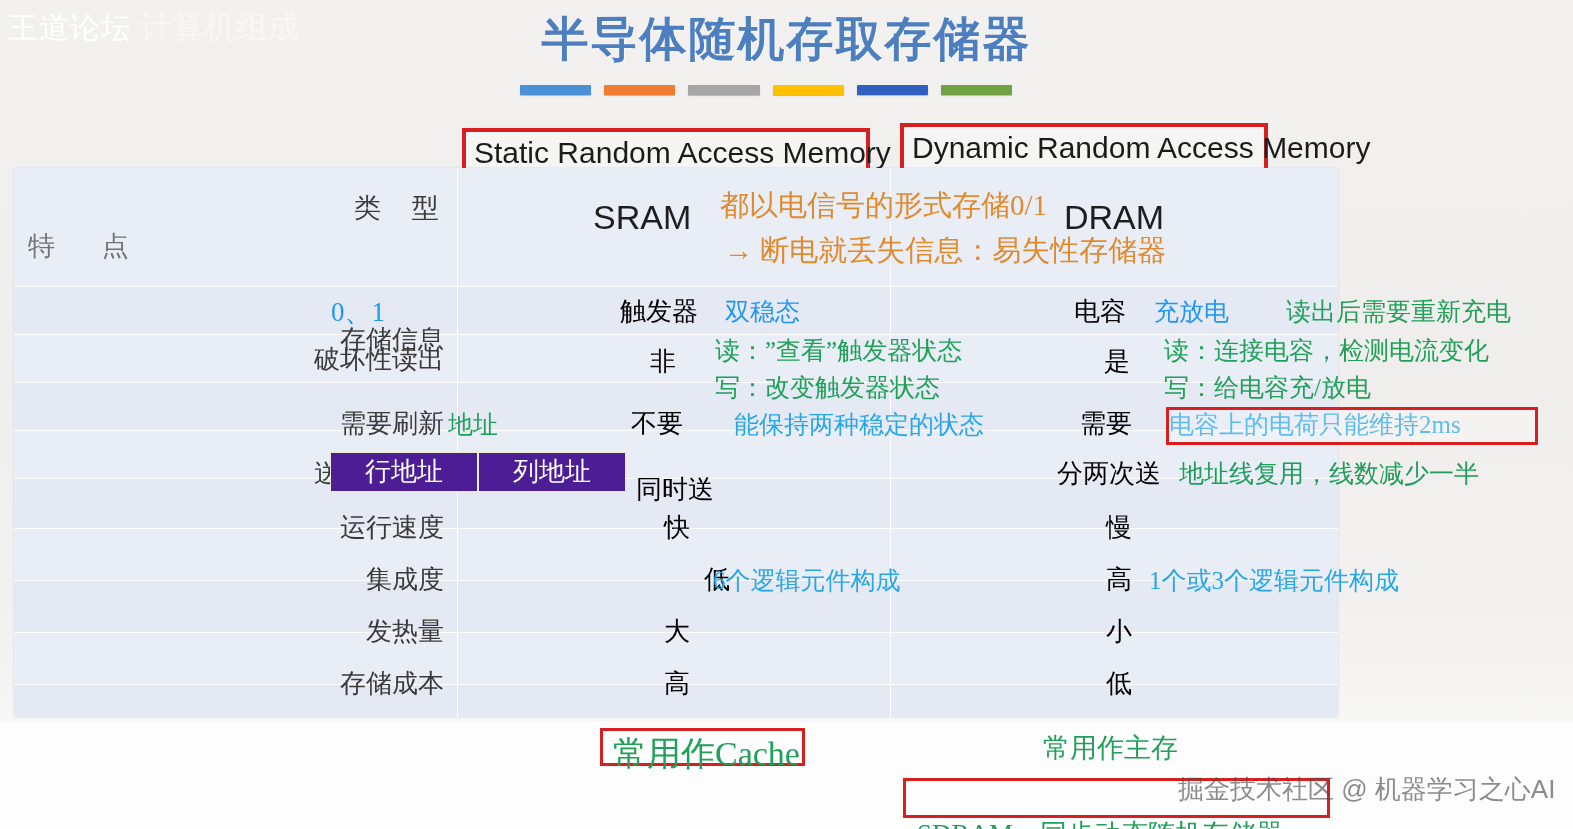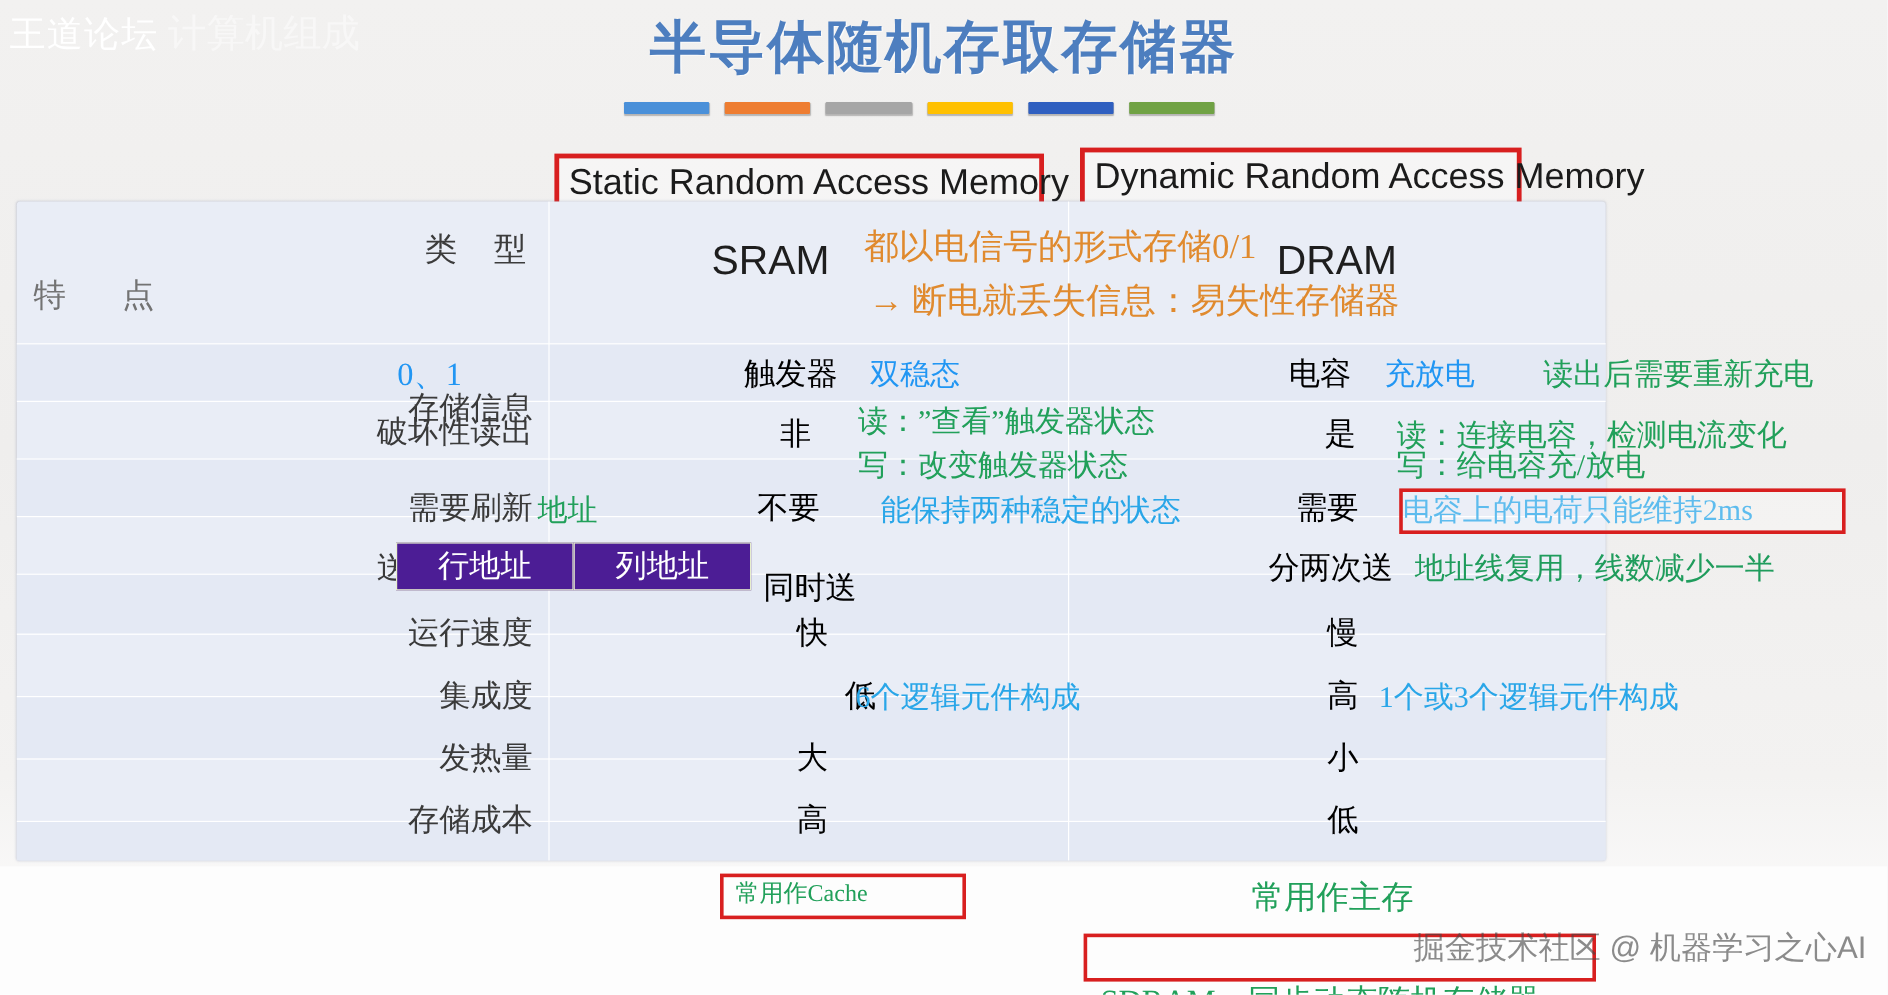--- a/index.html
+++ b/index.html
@@ -241,21 +241,21 @@
     <div class="atom blu" style="left:711px;top:127px;">双稳态</div>
     <div class="atom blk" style="left:1060px;top:126px;">电容</div>
     <div class="atom blu" style="left:1140px;top:127px;">充放电</div>
     <div class="atom grn" style="left:1272px;top:127px;">读出后需要重新充电</div>
 
     <div class="feat" style="left:0px;top:174px;">破坏性读出</div>
     <div class="atom blk" style="left:636px;top:176px;">非</div>
     <div class="atom grn" style="left:701px;top:166px;">读：”查看”触发器状态</div>
     <div class="atom grn" style="left:701px;top:203px;">写：改变触发器状态</div>
     <div class="atom blk" style="left:1090px;top:176px;">是</div>
-    <div class="atom grn" style="left:1150px;top:166px;margin-top:12px;">读：连接电容，检测电流变化</div>
+    <div class="atom grn" style="left:1150px;top:166px;">读：连接电容，检测电流变化</div>
     <div class="atom grn" style="left:1150px;top:203px;">写：给电容充/放电</div>
 
     <div class="feat" style="left:0px;top:238px;">需要刷新</div>
     <div class="atom grn" style="left:434px;top:240px;">地址</div>
     <div class="atom blk" style="left:617px;top:238px;">不要</div>
     <div class="atom blu2" style="left:720px;top:240px;">能保持两种稳定的状态</div>
     <div class="atom blk" style="left:1066px;top:238px;">需要</div>
     <div class="atom blu2" style="left:1155px;top:240px;">电容上的电荷只能维持2ms</div>
 
     <div class="feat" style="left:0px;top:288px;">送行列地址</div>
@@ -281,21 +281,21 @@
 
     <div class="feat" style="left:0px;top:498px;">存储成本</div>
     <div class="atom blk" style="left:650px;top:498px;">高</div>
     <div class="atom blk" style="left:1092px;top:498px;">低</div>
 
   </div>
 
   <div class="redbox" style="left:1166px;top:407px;width:372px;height:38px;"></div>
 
   <div class="redbox" style="left:600px;top:728px;width:205px;height:38px;"></div>
-  <div class="atom grn" style="left:613px;top:731px;font-size:20px;">常用作Cache</div>
+  <div class="atom grn" style="left:613px;top:731px;font-size:34px;">常用作Cache</div>
 
   <div class="atom grn" style="left:1043px;top:730px;font-size:27px;">常用作主存</div>
 
   <div class="redbox" style="left:903px;top:778px;width:427px;height:40px;"></div>
   <div class="atom grn" style="left:917px;top:816px;font-size:27px;">SDRAM：同步动态随机存储器</div>
 
   <div id="wm-br">掘金技术社区 @ 机器学习之心AI</div>
 
 </div>
 

